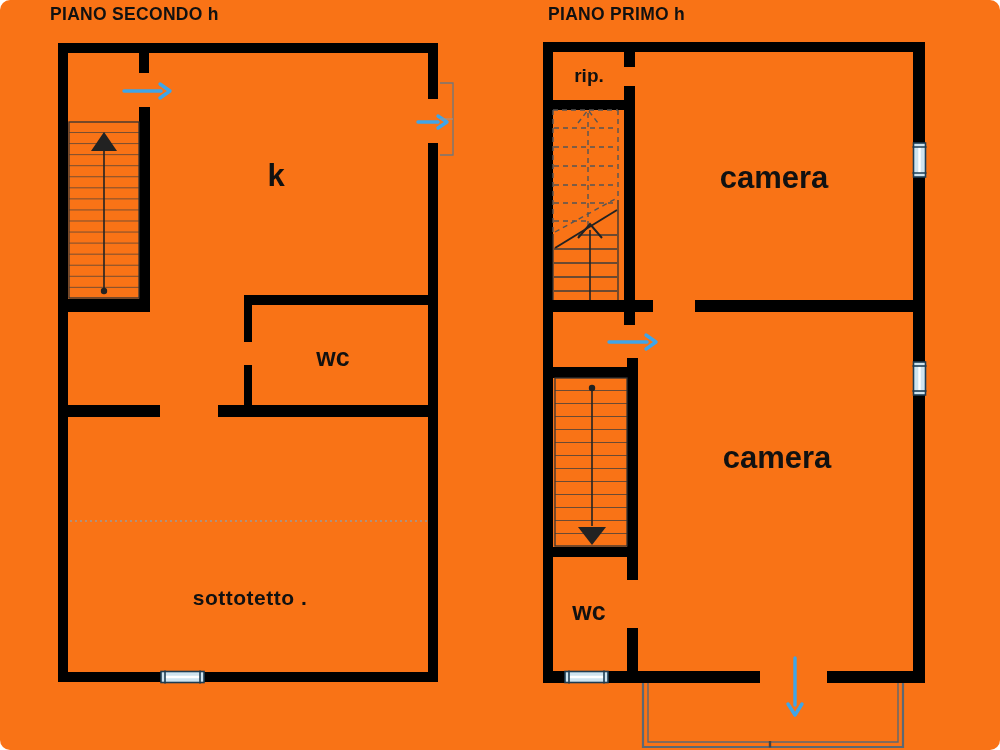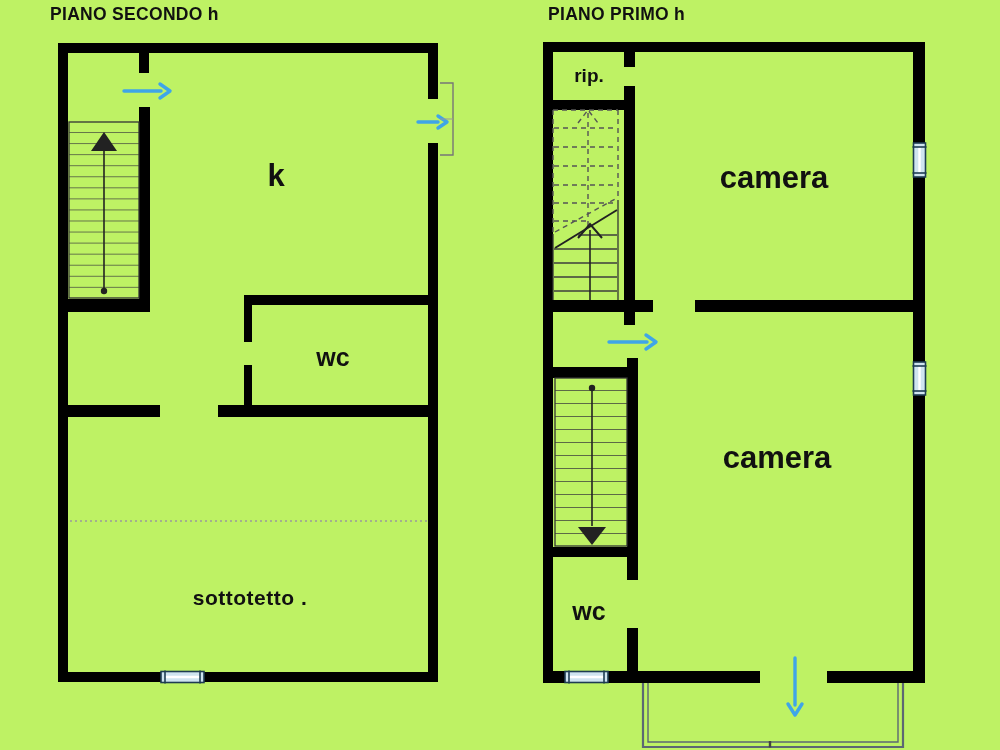--- a/index.html
+++ b/index.html
@@ -1,17 +1,17 @@
 <!DOCTYPE html>
 <html><head>
 <meta charset="utf-8">
 <style>
   html,body{margin:0;padding:0;background:#ffffff;}
-  .canvas{position:relative;width:1000px;height:750px;background:#bef264;overflow:hidden;
-          font-family:"Liberation Sans", sans-serif;}
+  .canvas{position:relative;width:1000px;height:750px;background:#f97316;overflow:hidden;
+          font-family:"Liberation Sans", sans-serif;border-radius:10px;}
   svg text{font-family:"Liberation Sans", sans-serif;fill:#111111;font-weight:bold;}
   .title-txt{font-size:17.5px;letter-spacing:.3px;}
   .room-lg{font-size:31px;}
   .room-md{font-size:25px;}
   .room-sm{font-size:19px;}
   .attic-txt{font-size:21px;letter-spacing:.5px;}
   .wall{fill:#000000;stroke:none;}
   .stairbox{fill:none;stroke:#333333;stroke-width:1.3;}
   .centerline{stroke:#222222;stroke-width:1.6;fill:none;}
   .tri{fill:#222222;stroke:none;}

